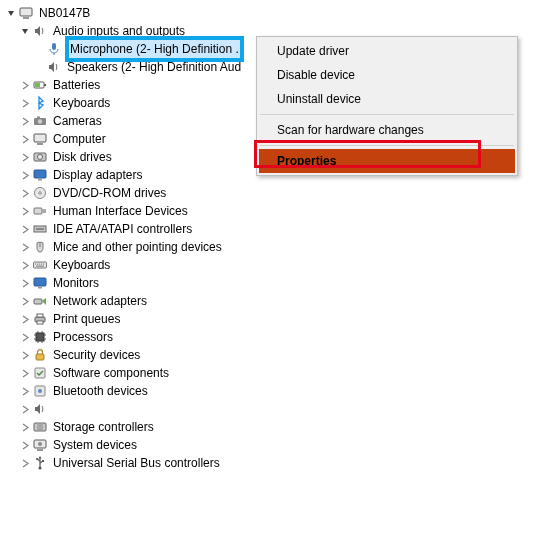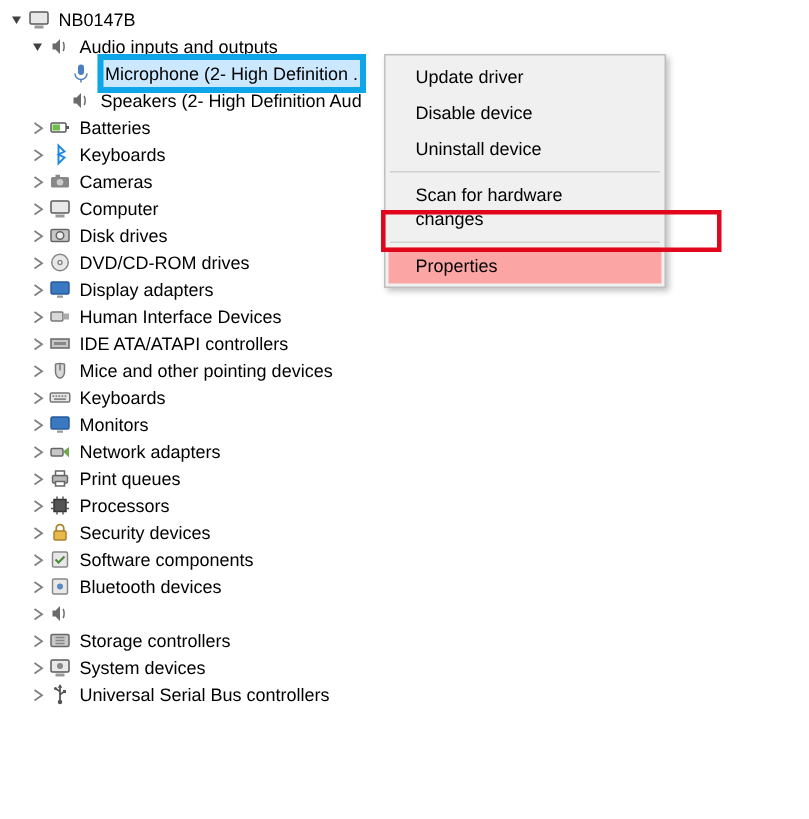--- a/index.html
+++ b/index.html
@@ -55,39 +55,39 @@
   .indent-0 { padding-left: 0px; }
   .indent-1 { padding-left: 14px; align-items: center; }
   .indent-2 { padding-left: 28px; }
   .spacer { width:14px; flex:0 0 14px; }
 
   
   .ctxmenu {
     position: absolute;
     left: 256px;
     top: 36px;
-    width: 188px;
+    width: 262px;
     background: #f0f0f0;
     border: 1px solid #bfbfbf;
     box-shadow: 2px 2px 4px rgba(0,0,0,0.25);
     padding: 2px;
     font-size: 12px;
   }
   .ctxitem {
     padding: 4px 18px;
     line-height: 16px;
   }
   .ctxsep {
     height: 1px;
     margin: 3px 1px;
     background: #d0d0d0;
   }
   .ctxitem.highlighted {
-    background: #fca5a5;
-    font-weight: normal;
+    background: #c2410c;
+    font-weight: bold;
   }
   .ctx-highlight-box {
     position: absolute;
     left: 254px;
     top: 140px;
     width: 227px;
     height: 28px;
     border: 3px solid #e1061b;
     pointer-events: none;
   }
@@ -225,39 +225,39 @@
         <span class="label">Disk drives</span>
       </div>
       <div class="node indent-1">
         <span class="expander">
           <svg width="9" height="9" viewBox="0 0 9 9">
             <path d="M2 1 L7 4.5 L2 8" fill="none" stroke="#808080" stroke-width="1.2"></path>
           </svg>
         </span>
         <span class="icon">
           <svg width="16" height="16" viewBox="0 0 16 16">
+            <rect x="2" y="3" width="12" height="8" rx="1" fill="#3a78c2" stroke="#2a5a99"></rect>
+            <rect x="6" y="12" width="4" height="1.5" fill="#999"></rect>
+          </svg>
+        </span>
+        <span class="label">Display adapters</span>
+      </div>
+      <div class="node indent-1">
+        <span class="expander">
+          <svg width="9" height="9" viewBox="0 0 9 9">
+            <path d="M2 1 L7 4.5 L2 8" fill="none" stroke="#808080" stroke-width="1.2"></path>
+          </svg>
+        </span>
+        <span class="icon">
+          <svg width="16" height="16" viewBox="0 0 16 16">
             <circle cx="8" cy="8" r="5.5" fill="#e8e8e8" stroke="#888"></circle>
             <circle cx="8" cy="8" r="1.3" fill="#fff" stroke="#888"></circle>
           </svg>
         </span>
         <span class="label">DVD/CD-ROM drives</span>
-      </div>
-      <div class="node indent-1">
-        <span class="expander">
-          <svg width="9" height="9" viewBox="0 0 9 9">
-            <path d="M2 1 L7 4.5 L2 8" fill="none" stroke="#808080" stroke-width="1.2"></path>
-          </svg>
-        </span>
-        <span class="icon">
-          <svg width="16" height="16" viewBox="0 0 16 16">
-            <rect x="2" y="3" width="12" height="8" rx="1" fill="#3a78c2" stroke="#2a5a99"></rect>
-            <rect x="6" y="12" width="4" height="1.5" fill="#999"></rect>
-          </svg>
-        </span>
-        <span class="label">Display adapters</span>
       </div>
       <div class="node indent-1">
         <span class="expander">
           <svg width="9" height="9" viewBox="0 0 9 9">
             <path d="M2 1 L7 4.5 L2 8" fill="none" stroke="#808080" stroke-width="1.2"></path>
           </svg>
         </span>
         <span class="icon">
           <svg width="16" height="16" viewBox="0 0 16 16">
             <rect x="2" y="5" width="8" height="6" rx="1" fill="#d8d8d8" stroke="#777"></rect>

